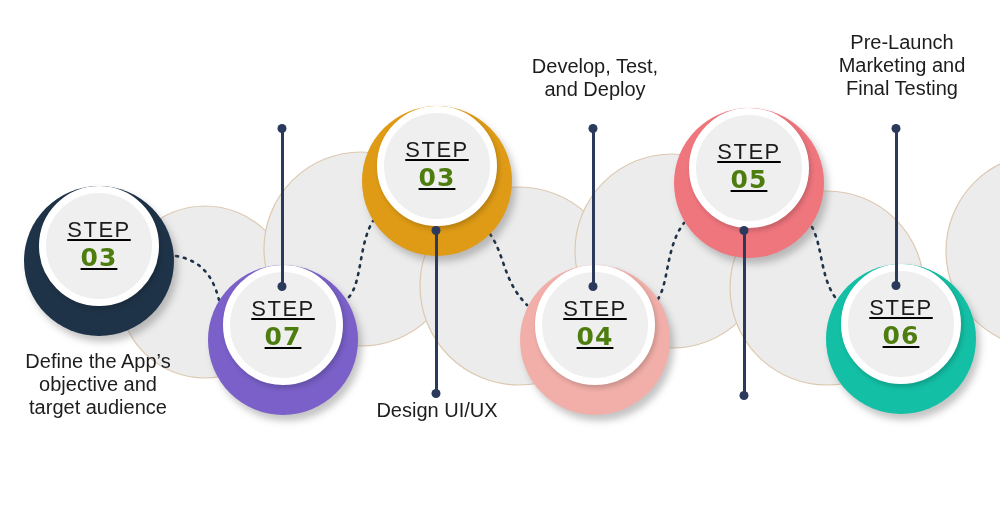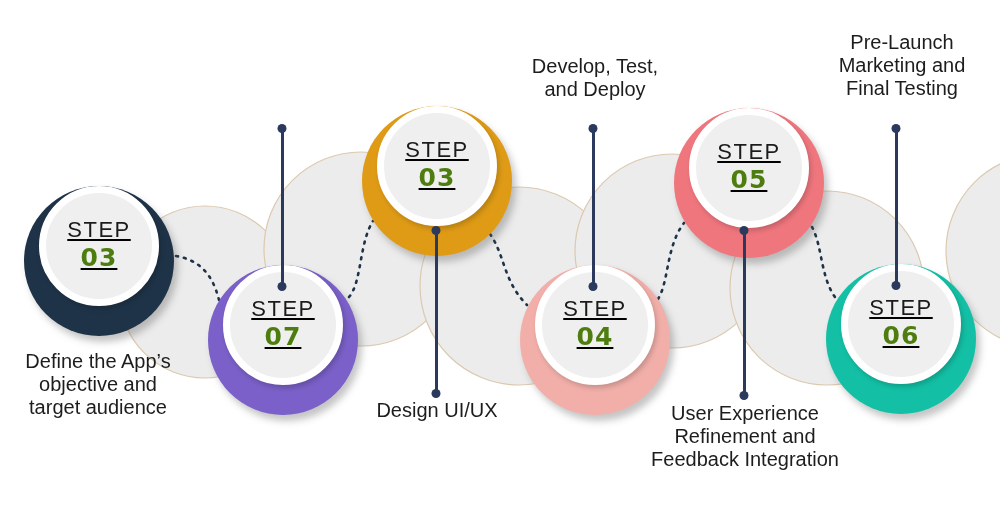--- a/index.html
+++ b/index.html
@@ -137,24 +137,19 @@
     <div>objective and</div>
     <div>target audience</div>
   </div>
   <div class="label l3">
     <div>Design UI/UX</div>
   </div>
   <div class="label l4">
     <div>Develop, Test,</div>
     <div>and Deploy</div>
   </div>
-  <div class="label l5">
-    <div>User Experience</div>
-    <div>Refinement and</div>
-    <div>Feedback Integration</div>
-  </div>
   <div class="label l6">
     <div>Pre-Launch</div>
     <div>Marketing and</div>
     <div>Final Testing</div>
   </div>
 
 </div>
 
 </body></html>

